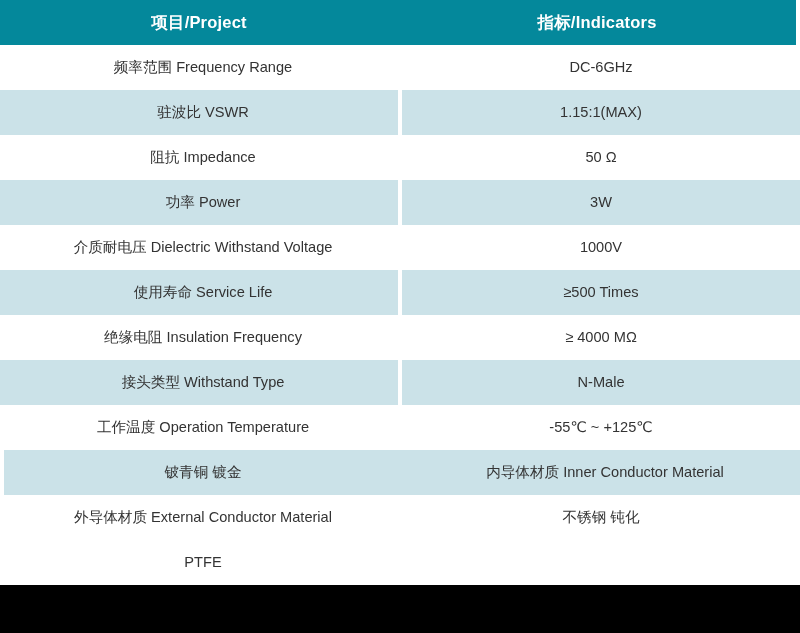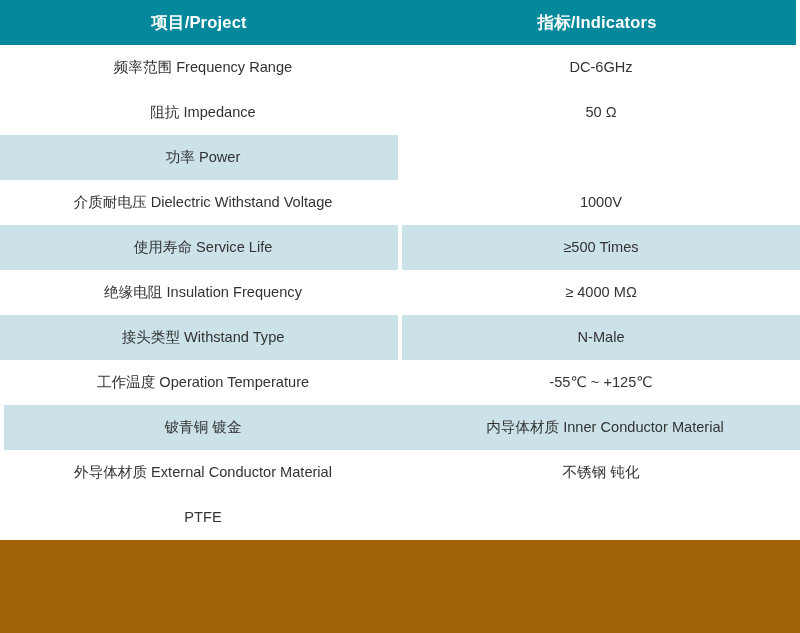--- a/index.html
+++ b/index.html
@@ -12,21 +12,21 @@
     height: 633px;
     font-family: "Liberation Sans", "DejaVu Sans", sans-serif;
     overflow: hidden;
   }
 
   .spec-table {
     width: 800px;
     height: 633px;
     display: flex;
     flex-direction: column;
-    background: #a16207;
+    background: #000000;
   }
 
   
   .spec-header {
     display: flex;
     flex: 0 0 45px;
     height: 45px;
     background: #ffffff;
   }
   .spec-header .hcell {
@@ -77,26 +77,31 @@
   <div class="spec-header">
     <div class="hcell col-project">项目/Project</div>
     <div class="hcell col-indicator">指标/Indicators</div>
   </div>
 
   <div id="rows-container">
       <div class="spec-row plain">
         <div class="cell col-project">频率范围 Frequency Range</div>
         <div class="cell col-indicator">DC-6GHz</div>
       </div>
+      <div class="spec-row tint">
+        <div class="cell col-project">驻波比 VSWR</div>
+        <div class="cell col-indicator">1.15:1(MAX)</div>
+      </div>
       <div class="spec-row plain">
         <div class="cell col-project">阻抗 Impedance</div>
         <div class="cell col-indicator">50 Ω</div>
       </div>
       <div class="spec-row tint">
         <div class="cell col-project">功率 Power</div>
+        <div class="cell col-indicator">3W</div>
       </div>
       <div class="spec-row plain">
         <div class="cell col-project">介质耐电压 Dielectric Withstand Voltage</div>
         <div class="cell col-indicator">1000V</div>
       </div>
       <div class="spec-row tint">
         <div class="cell col-project">使用寿命 Service Life</div>
         <div class="cell col-indicator">≥500 Times</div>
       </div>
       <div class="spec-row plain">

